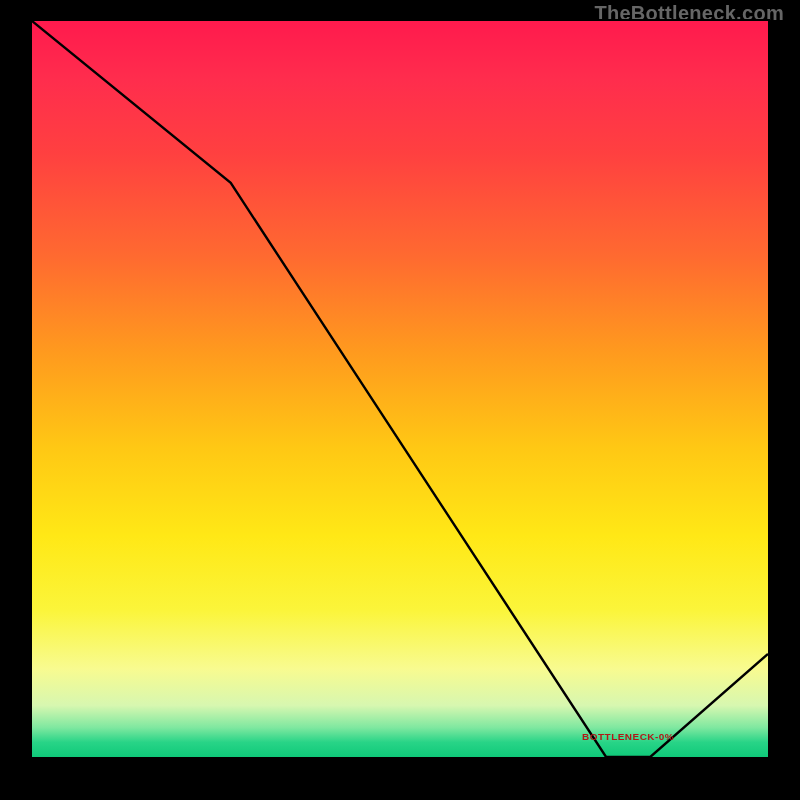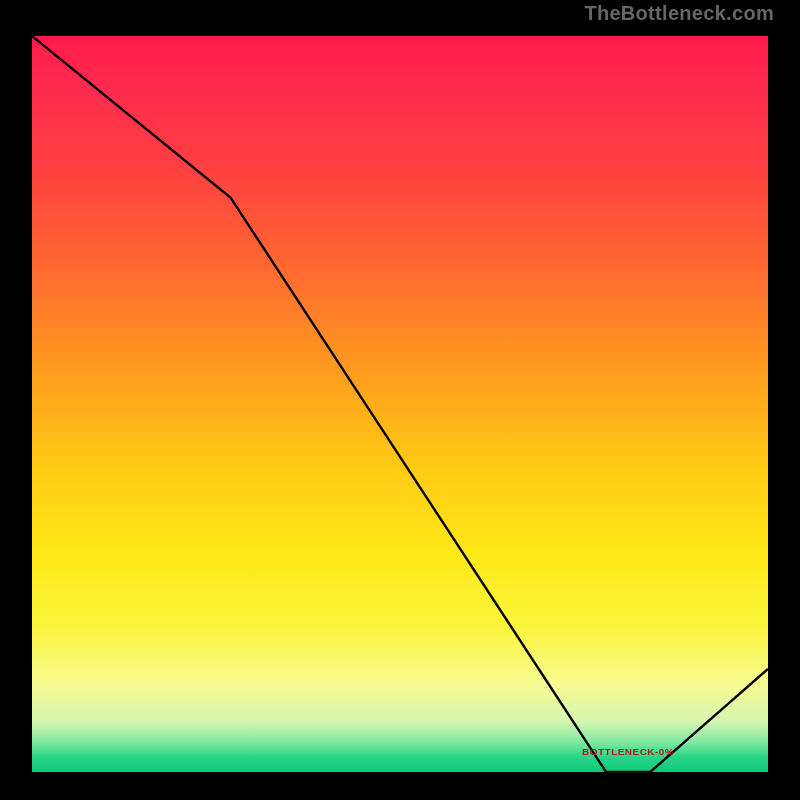--- a/index.html
+++ b/index.html
@@ -13,30 +13,30 @@
   }
   .frame {
     position: relative;
     width: 800px;
     height: 800px;
     background: #000;
   }
   .watermark {
     position: absolute;
     top: 2px;
-    right: 26px;
+    right: 16px;
     color: #666;
     font-size: 20px;
     font-weight: bold;
     letter-spacing: 0.3px;
   }
   .plot {
     position: absolute;
     left: 30px;
-    top: 34px;
+    top: 19px;
     width: 740px;
     height: 740px;
     background: linear-gradient(to bottom,
       #ff1a4d 0%,
       #ff2d4d 8%,
       #ff4040 18%,
       #ff6a30 32%,
       #ff9a1e 45%,
       #ffc814 58%,
       #ffe816 70%,

